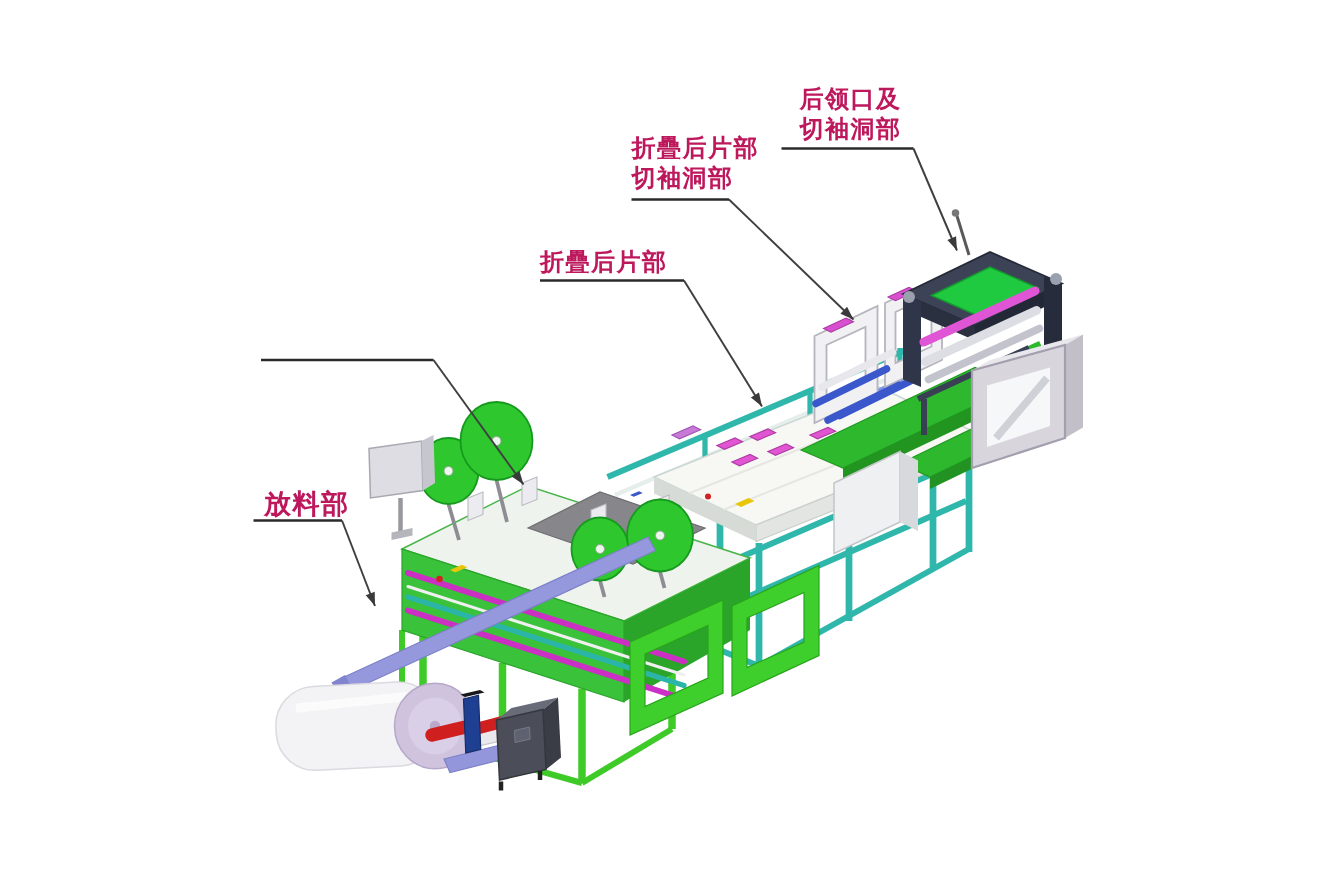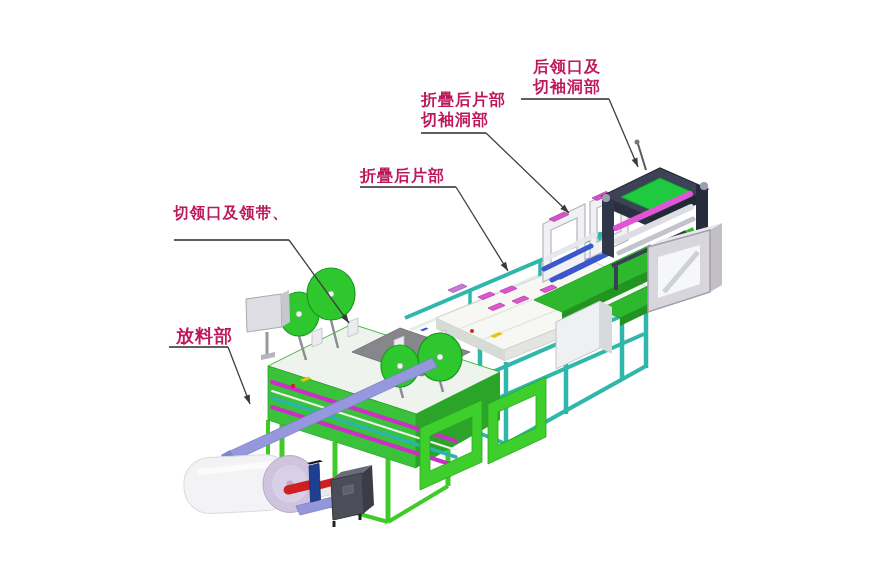--- a/index.html
+++ b/index.html
@@ -235,18 +235,17 @@
     <span class="line">切袖洞部</span>
   </div>
   <div class="callout" style="left:421px;top:90px;">
     <span class="line">折疊后片部</span>
     <span class="line">切袖洞部</span>
   </div>
   <div class="callout" style="left:360px;top:166px;">
     <span class="line">折疊后片部</span>
   </div>
   <div class="callout c-center" style="left:171px;top:203px;width:120px;font-size:15.5px;">
-    <span class="line">切领口及领带、</span>
   </div>
   <div class="callout" style="left:176px;top:326px;font-size:18px;text-align:right;">
     <span class="line">放料部</span>
   </div>
 </div>
 
 </body></html>

